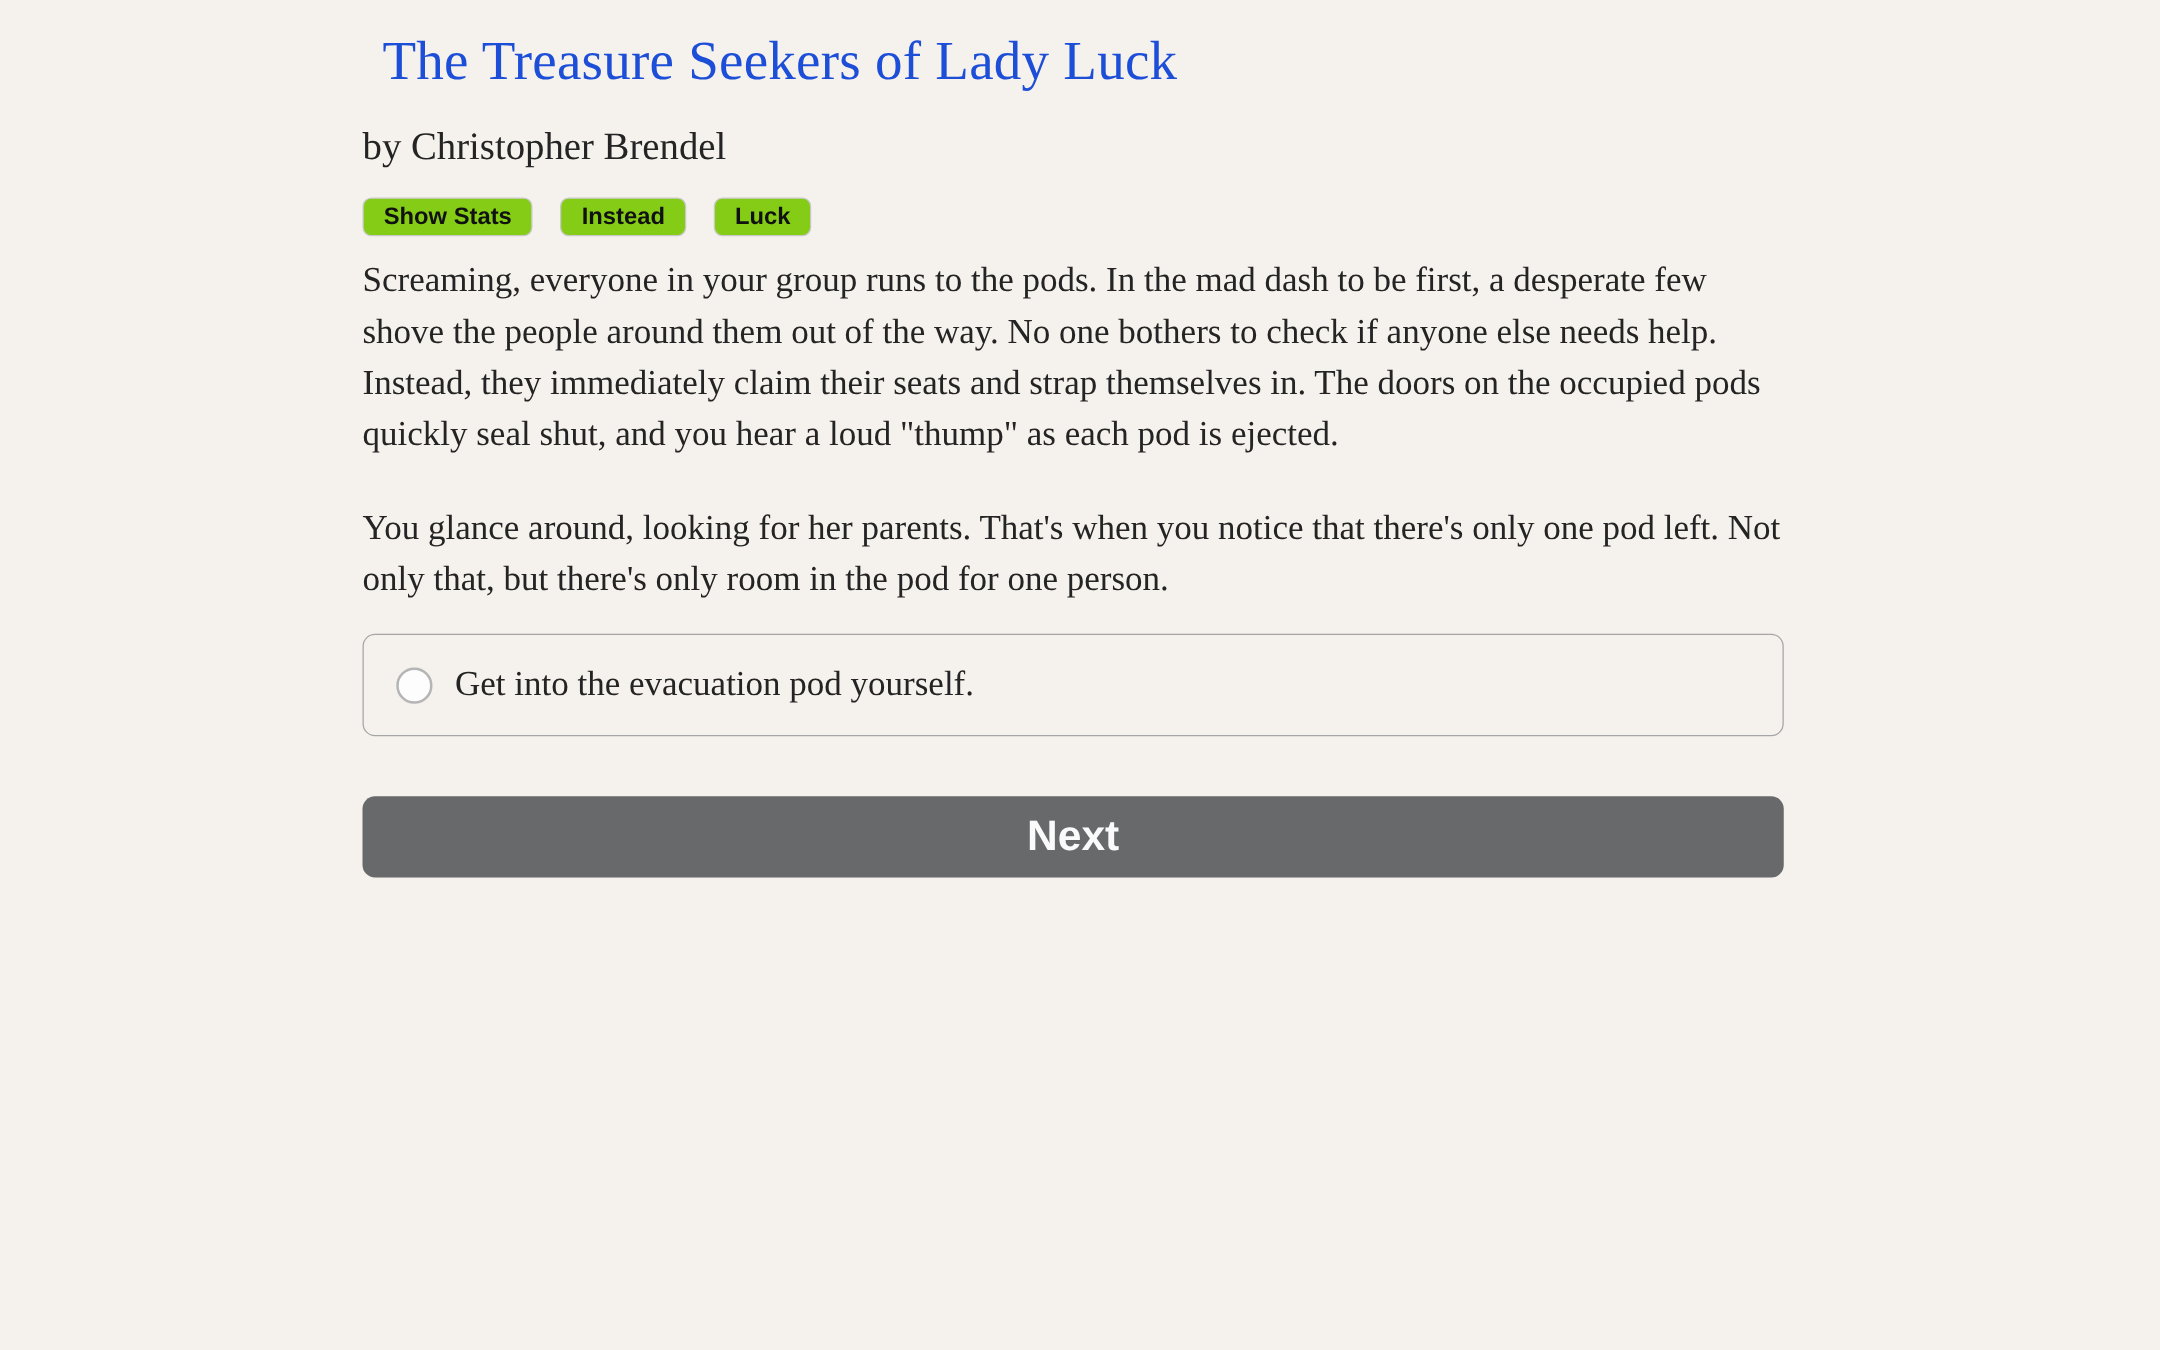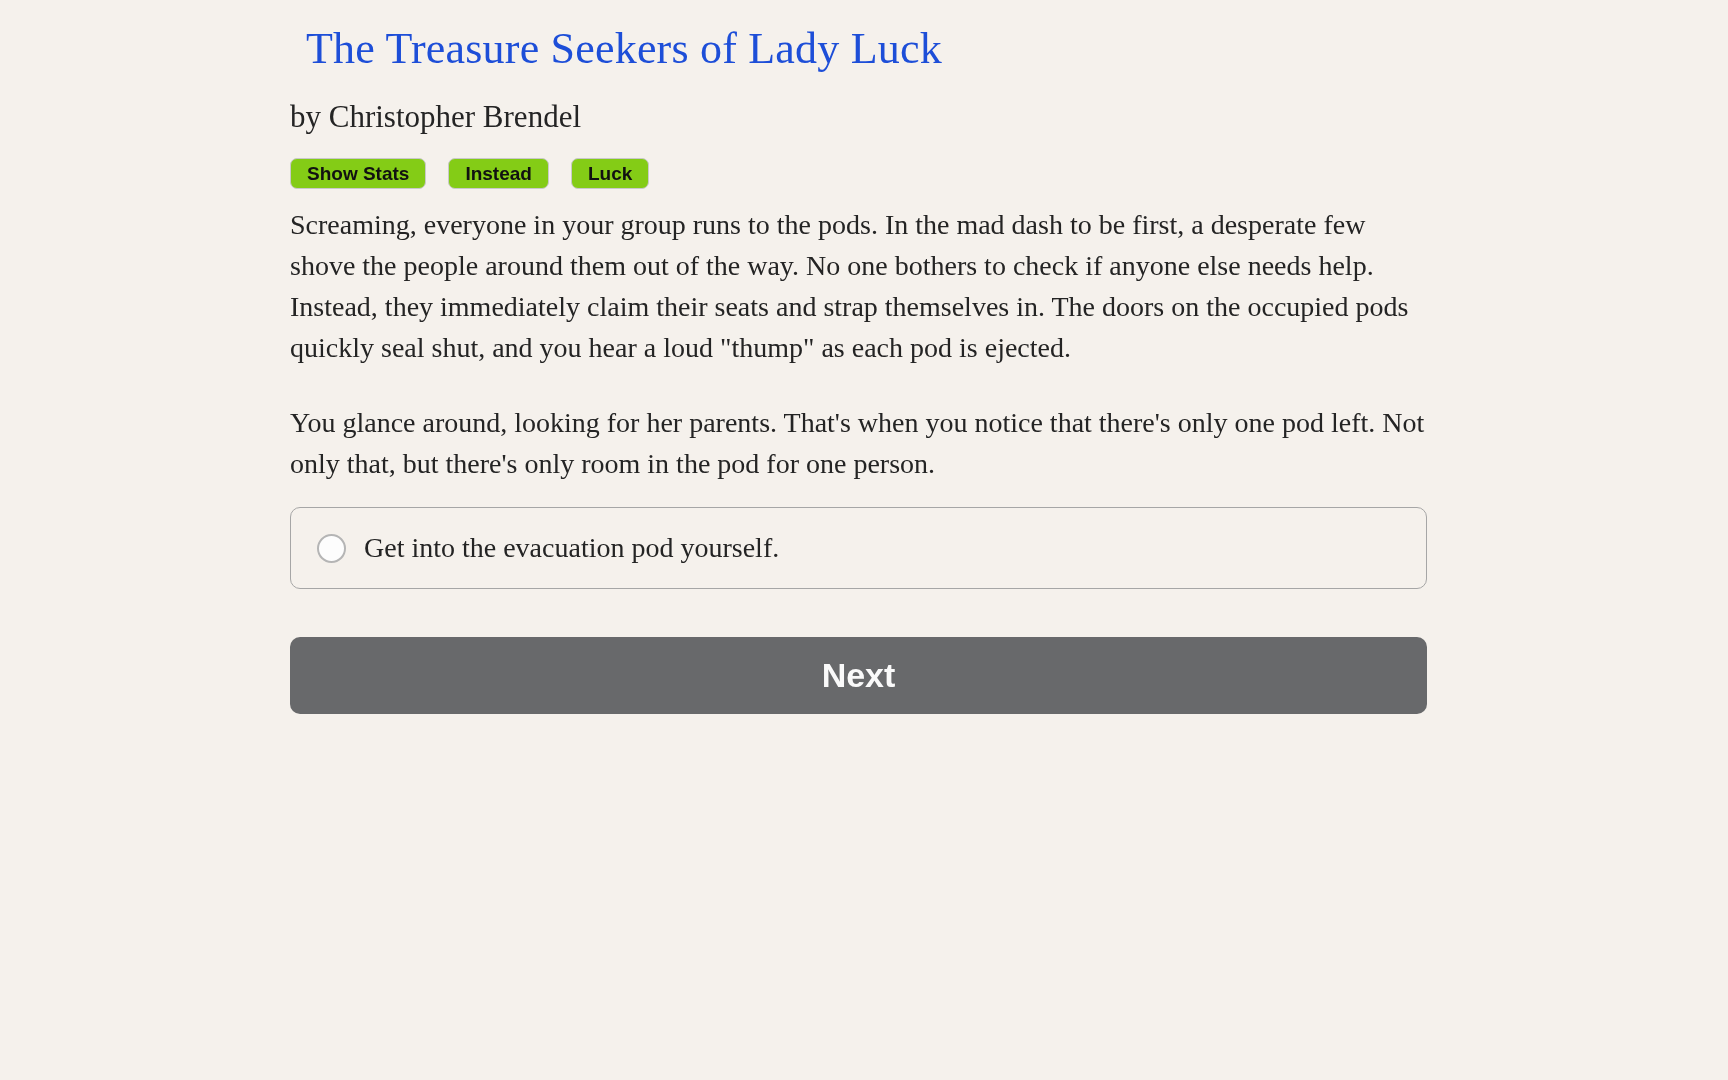--- a/index.html
+++ b/index.html
@@ -103,21 +103,21 @@
   .choice-label {
     font-size: 28px;
     line-height: 1.2;
     margin-left: 18px;
     color: #242424;
   }
   .next-button {
     display: block;
     width: 100%;
     margin-top: 48px;
-    height: 77px;
+    height: 65px;
     background: #68696b;
     border: none;
     border-radius: 10px;
     color: #fafafa;
     font-family: "Liberation Sans", sans-serif;
     font-size: 34px;
     font-weight: 700;
     cursor: pointer;
   }
 </style>

